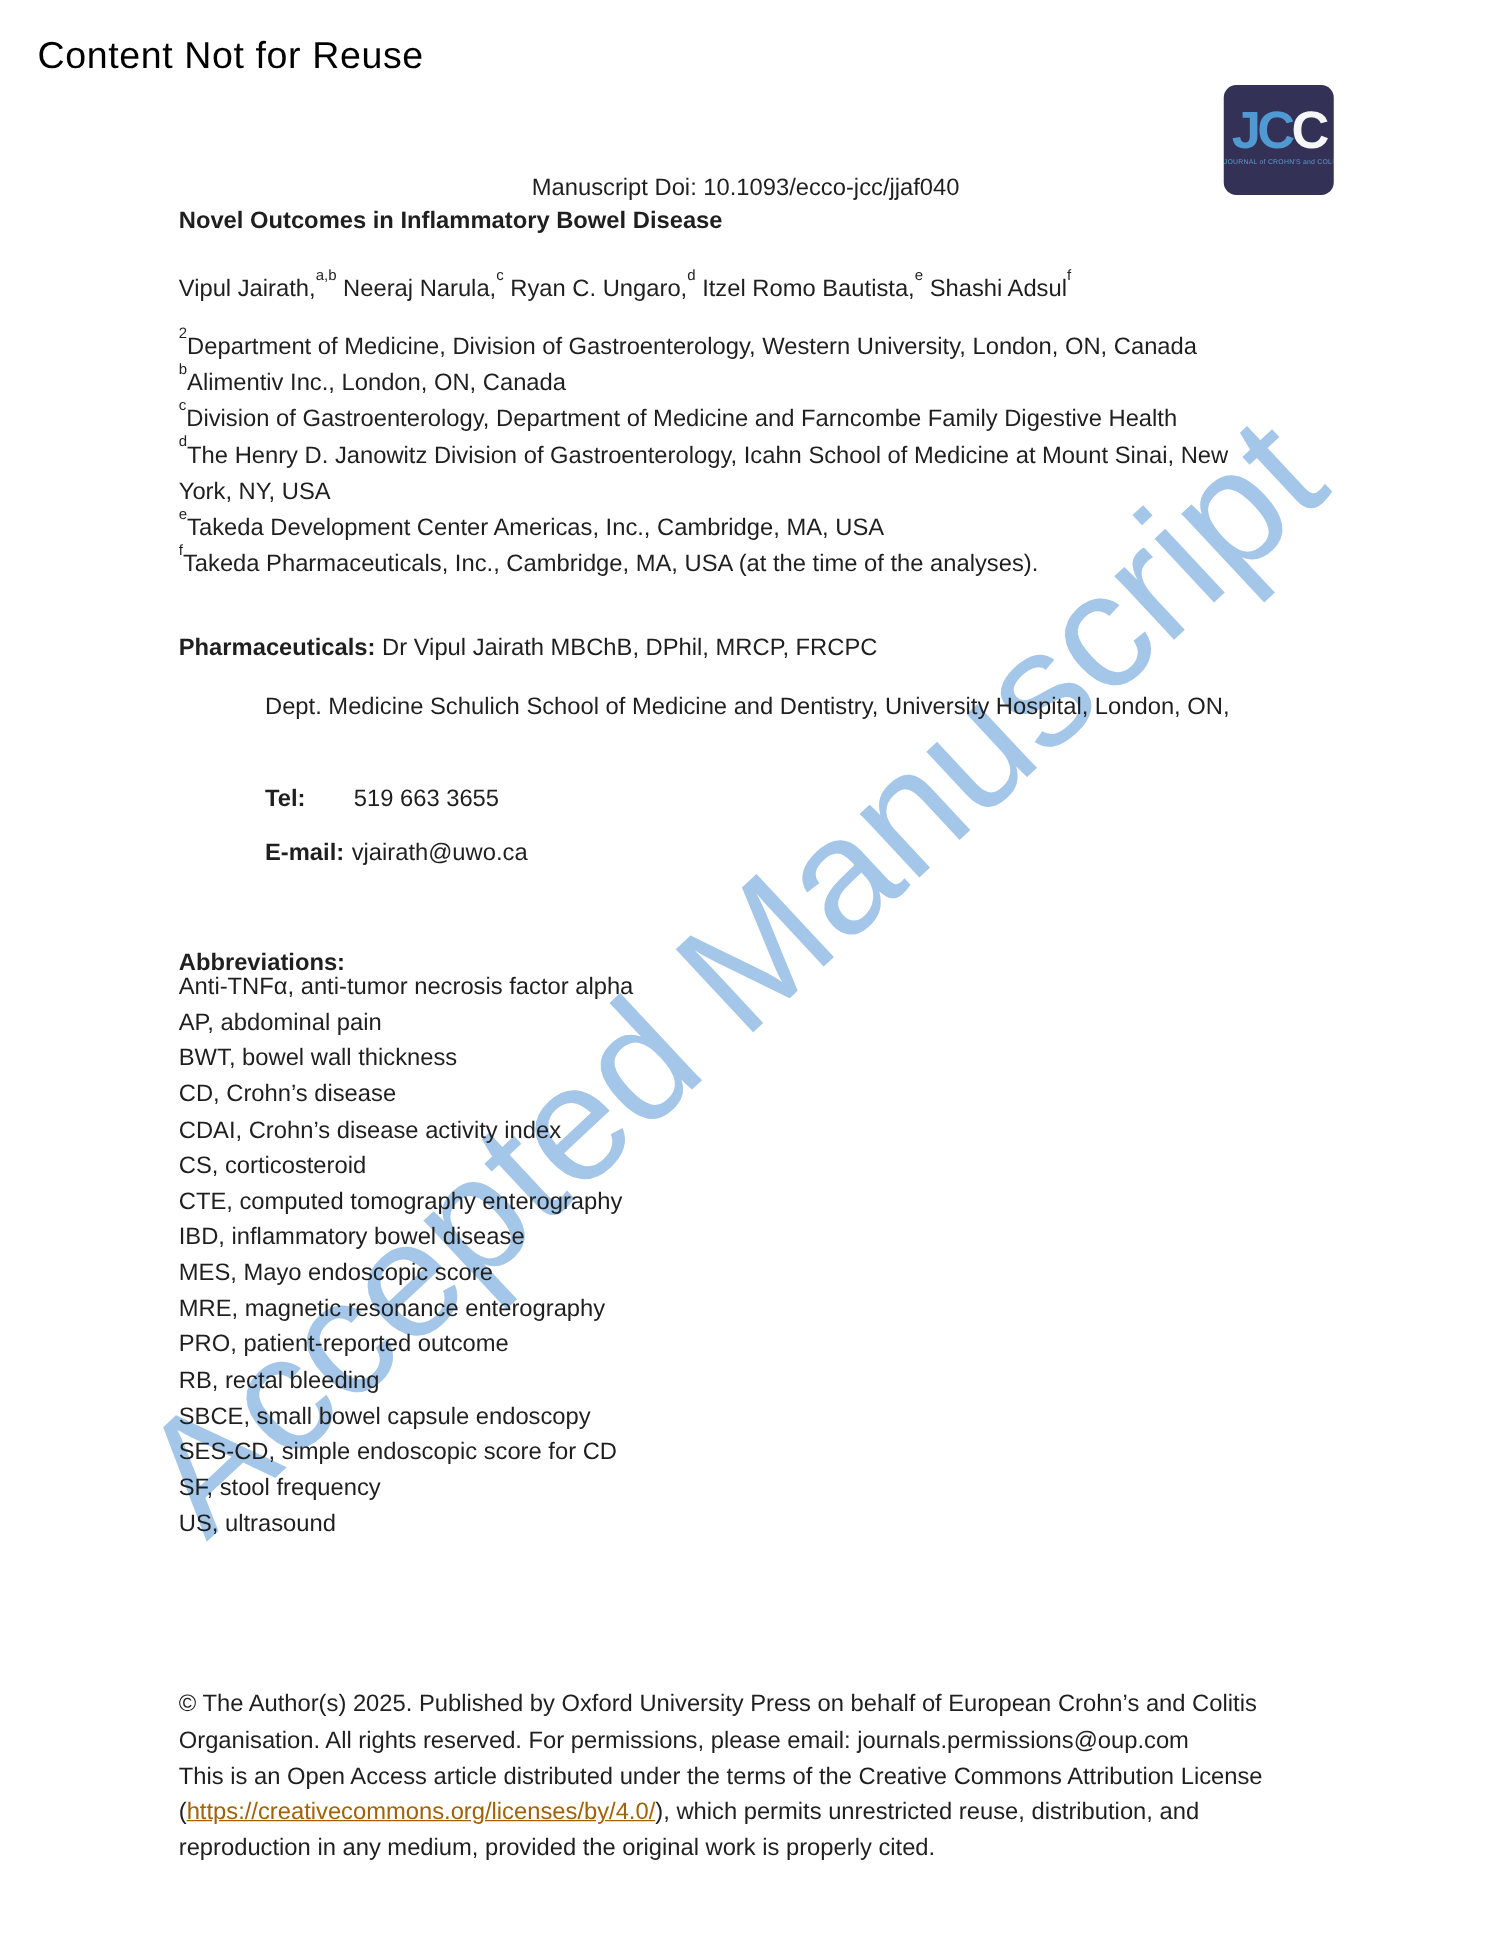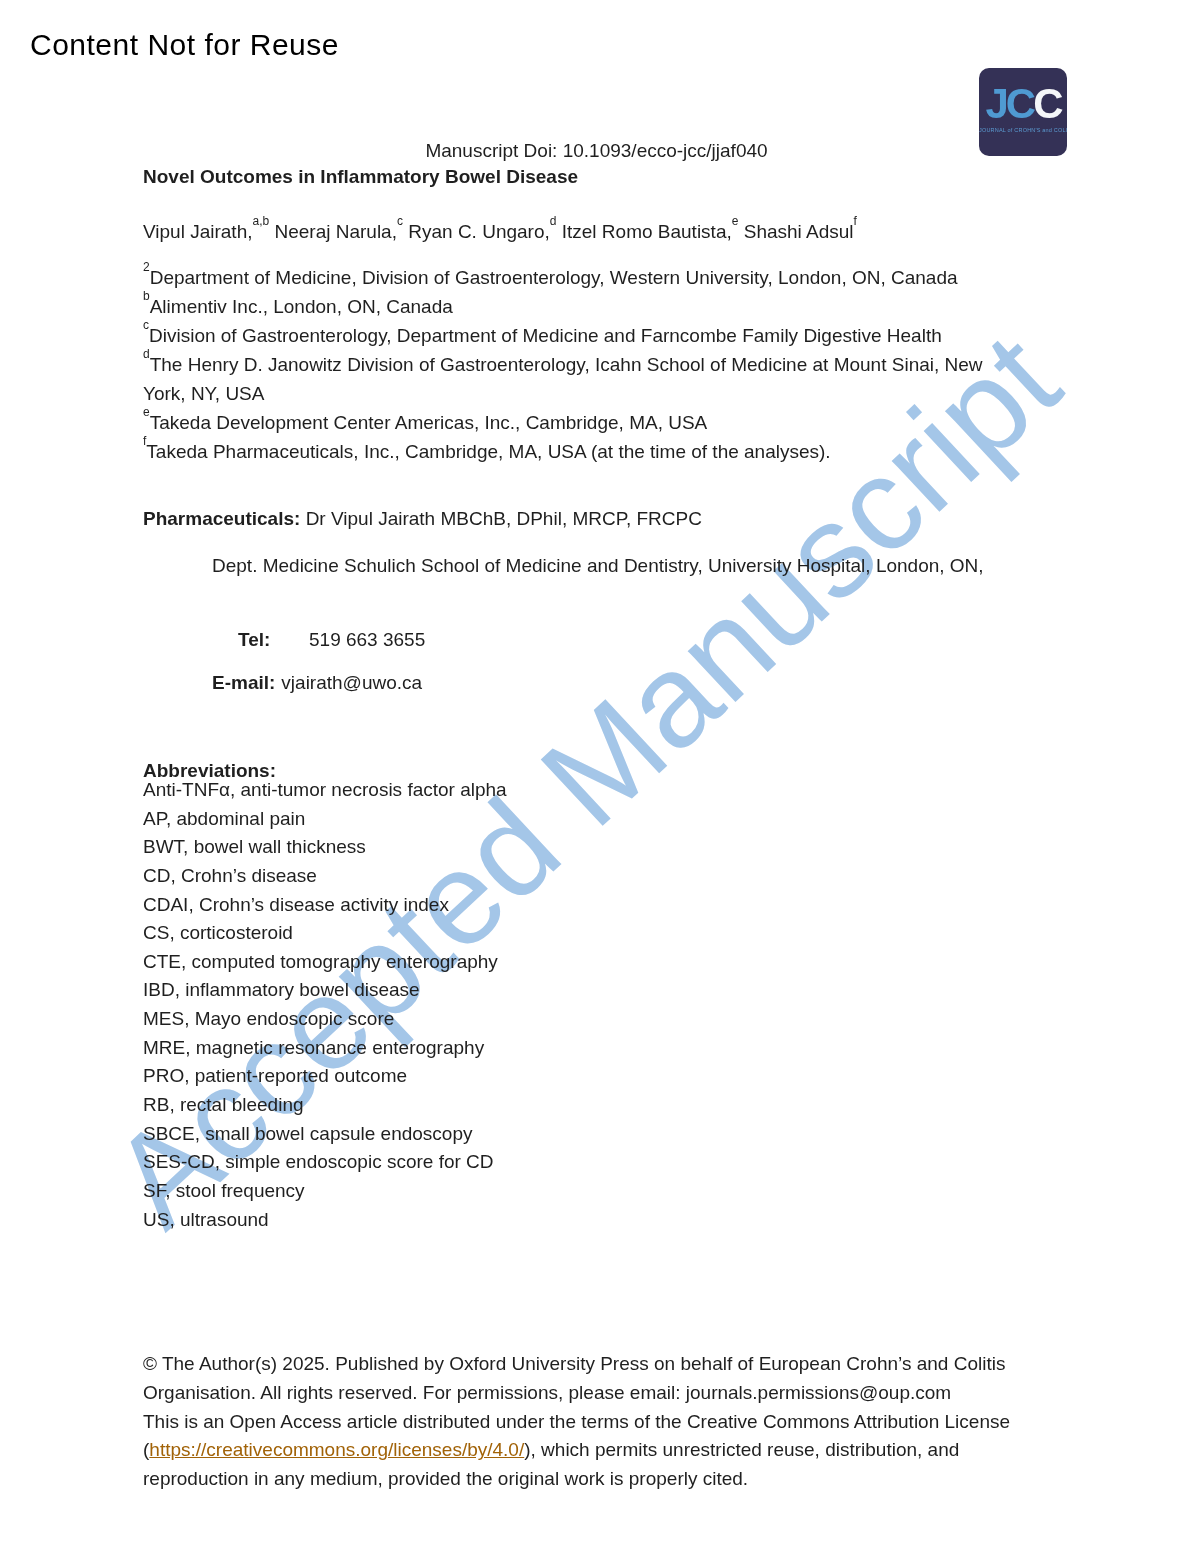--- a/index.html
+++ b/index.html
@@ -78,21 +78,21 @@
 
   .affils { top: 263px; }
   .aff-line { line-height: 29px; height: 29px; }
 
   .correspondence { top: 508px; }
   .bold { font-weight: 700; }
 
   .address { top: 551px; left: 212px; }
   .address div { line-height: 29px; }
 
-  .tel-row { top: 629px; left: 212px; margin-left: 26px; }
+  .tel-row { top: 629px; left: 212px; }
   .tel-row .lbl { display: inline-block; min-width: 71px; font-weight: 700; }
 
   .email-row { top: 672px; left: 212px; }
   .email-row .lbl { font-weight: 700; margin-right: 6px; }
 
   .abbrev-heading { top: 720px; font-weight: 700; margin-top: 40px; }
   .abbrevs { top: 776px; }
   .abbrev-item { line-height: 28.65px; height: 28.65px; }
 
   .footer { top: 1350px; }

